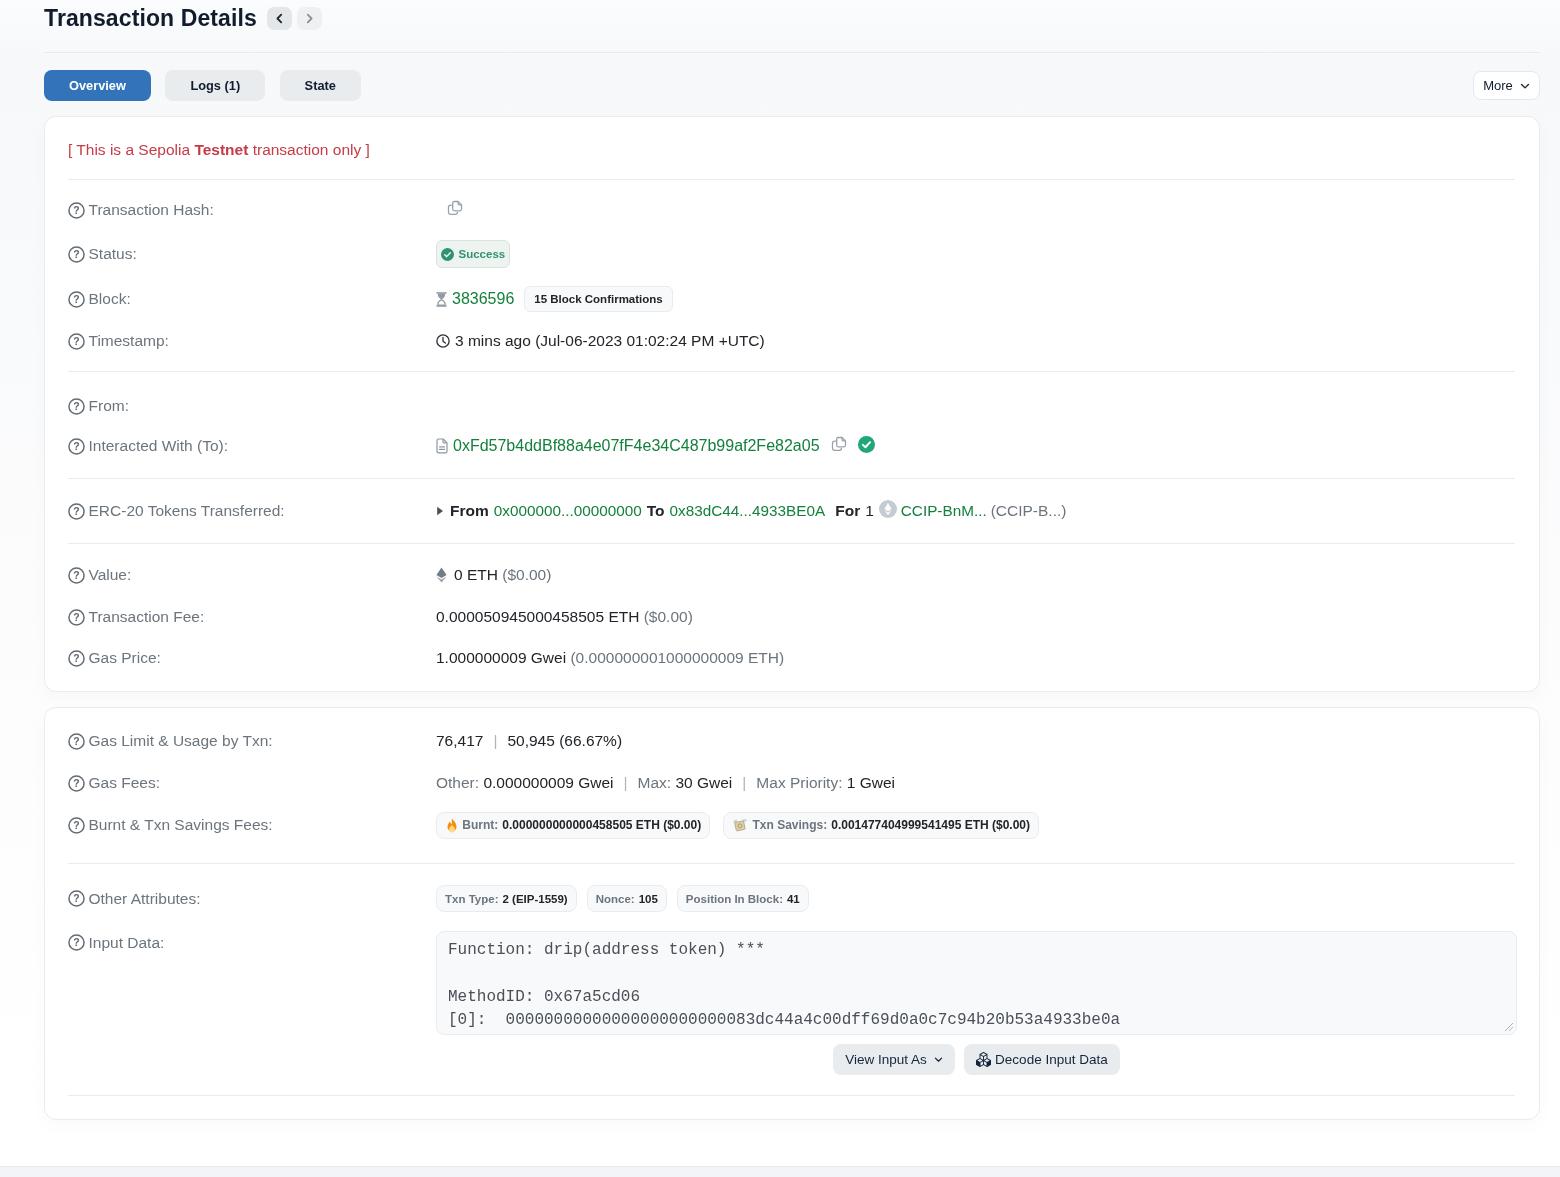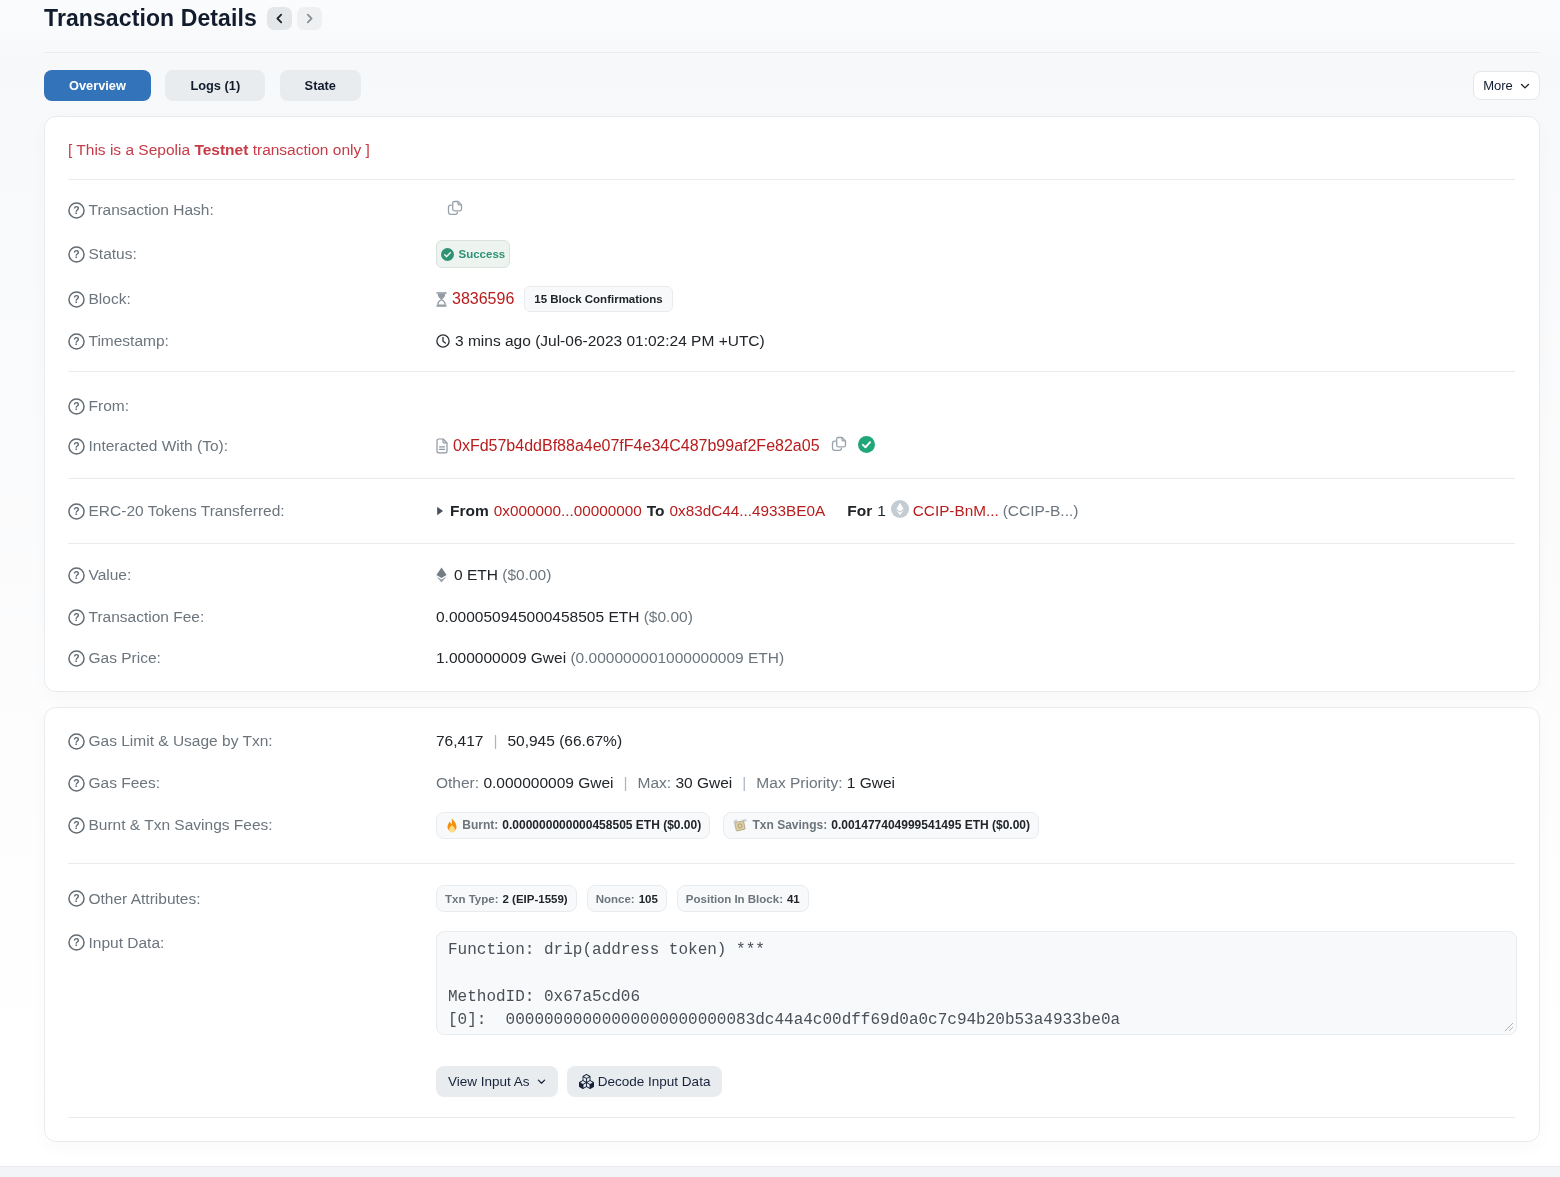--- a/index.html
+++ b/index.html
@@ -26,21 +26,21 @@
   border:1px solid #e4e8ec; border-radius:8px; font-size:13px; color:#111c2d; font-family:inherit;}
 .card { background:#fff; border:1px solid #e9ecef; border-radius:12px;
   box-shadow:0 6px 18px rgba(18,29,45,0.025); padding:24px 24px 24px 23px; }
 .card1 { margin-top:15px; }
 .card2 { margin-top:15px; }
 .rule { border:none; border-top:1px solid #e9ecef; }
 .row { display:flex; align-items:center; }
 .lbl { flex:0 0 368px; color:#6c757d; font-size:15.5px; display:flex; align-items:center; }
 .lbl svg { margin-right:3.5px; flex:none; }
 .val { font-size:15.5px; color:#212529; display:flex; align-items:center; flex-wrap:nowrap; }
-a { color:#b91c1c; text-decoration:none; }
+a { color:#15803d; text-decoration:none; }
 .mono16 { font-size:16px; }
 .muted { color:#6c757d; }
 .redline { color:#c63b46; font-size:15.5px; }
 .badge-ok { display:inline-flex; align-items:center; background:#edf4f0; border:1px solid #d9e3de;
   border-radius:6px; height:28px; padding:0 4px; color:#2f9274; font-size:11.5px; font-weight:bold; }
 .badge-ok svg { margin-right:4.5px; }
 .badge-gray { display:inline-flex; align-items:center; background:#f8f9fa; border:1px solid #e9ecef;
   border-radius:6px; height:26px; padding:0 9px; color:#212529; font-size:11.5px; font-weight:bold; }
 .chip { display:inline-flex; align-items:center; background:#f8f9fa; border:1px solid #e9ecef;
   border-radius:8px; height:27px; padding:0 8px; font-size:12px; font-weight:bold; color:#212529; }
@@ -175,21 +175,21 @@
             <text x="8" y="11.3" text-anchor="middle" font-family="Liberation Sans" font-size="9.8" font-weight="bold" fill="#5f676f">?</text>
           </svg> ERC-20 Tokens Transferred:</div>
       <div class="val">
           <svg width="8" height="10" viewBox="0 0 8 10">
             <path d="M1.2 0.8 L7 5 L1.2 9.2 Z" fill="#495057"></path>
           </svg>
           <b style="margin-left:6px;">From</b>
           <a style="margin-left:5px;font-size:15.3px;">0x000000...00000000</a>
           <b style="margin-left:5px;">To</b>
           <a style="margin-left:5px;font-size:15.3px;">0x83dC44...4933BE0A</a>
-          <b style="margin-left:22px;">For</b>
+          <b style="margin-left:10px;">For</b>
           <span style="margin-left:5px;">1</span>
           <span style="margin-left:5px;"><svg width="18" height="18" viewBox="0 0 18 18">
               <circle cx="9" cy="9" r="9" fill="#c3cbd3"></circle>
               <path d="M9 2.8 L12.6 9 L9 11.2 L5.4 9 Z" fill="#fdfdfe"></path>
               <path d="M9 12.4 L12.6 10.2 L9 15.2 L5.4 10.2 Z" fill="#fdfdfe"></path>
             </svg></span>
           <a style="margin-left:4px;font-size:15.3px;">CCIP-BnM...</a>
           <span class="muted" style="margin-left:4px;">(CCIP-B...)</span>
         </div>
     </div>
@@ -275,21 +275,21 @@
             <circle cx="8" cy="8" r="7.1" stroke="#636b73" stroke-width="1.4"></circle>
             <text x="8" y="11.3" text-anchor="middle" font-family="Liberation Sans" font-size="9.8" font-weight="bold" fill="#5f676f">?</text>
           </svg> Input Data:</div>
       <div>
         <div class="inputbox">Function: drip(address token) ***
 
 MethodID: 0x67a5cd06
 [0]:  00000000000000000000000083dc44a4c00dff69d0a0c7c94b20b53a4933be0a<svg class="resize" viewBox="0 0 10 10">
               <path d="M9 1 L1 9 M9 5 L5 9" stroke="#adb5bd" stroke-width="1"></path>
             </svg></div>
-        <div style="margin-top:31px; display:flex;">
+        <div style="margin-top:9px; display:flex;justify-content:center;">
           <button class="ibtn">View Input As&nbsp;&nbsp;<svg width="9" height="9" viewBox="0 0 16 16" fill="none" stroke="#16233b" stroke-width="2.2" stroke-linecap="round" stroke-linejoin="round">
                 <path d="M2.5 5.5 L8 11 L13.5 5.5"></path>
               </svg></button>
           <button class="ibtn" style="margin-left:9px;"><svg width="15" height="15" viewBox="0 0 16 16" fill="#16233b">
                 <path d="M7.752.066a.5.5 0 0 1 .496 0l3.75 2.143a.5.5 0 0 1 .252.434v3.995l3.498 2A.5.5 0 0 1 16 9.07v4.286a.5.5 0 0 1-.252.434l-3.75 2.143a.5.5 0 0 1-.496 0l-3.502-2-3.502 2.001a.5.5 0 0 1-.496 0l-3.75-2.143A.5.5 0 0 1 0 13.357V9.071a.5.5 0 0 1 .252-.434L3.75 6.638V2.643a.5.5 0 0 1 .252-.434L7.752.066ZM4.25 7.504 1.508 9.071l2.742 1.567 2.742-1.567L4.25 7.504ZM7.5 9.933l-2.75 1.571v3.134l2.75-1.571V9.933Zm1 3.134 2.75 1.571v-3.134L8.5 9.933v3.134Zm.508-3.996 2.742 1.567 2.742-1.567-2.742-1.567-2.742 1.567Zm2.242-2.433V3.504L8.5 5.076V8.21l2.75-1.572ZM7.5 8.21V5.076L4.75 3.504v3.134L7.5 8.21ZM5.258 2.643 8 4.21l2.742-1.567L8 1.076 5.258 2.643Z"></path>
               </svg>&nbsp;Decode Input Data</button>
         </div>
       </div>
     </div>
     <hr class="rule" style="margin-top:20px;">

